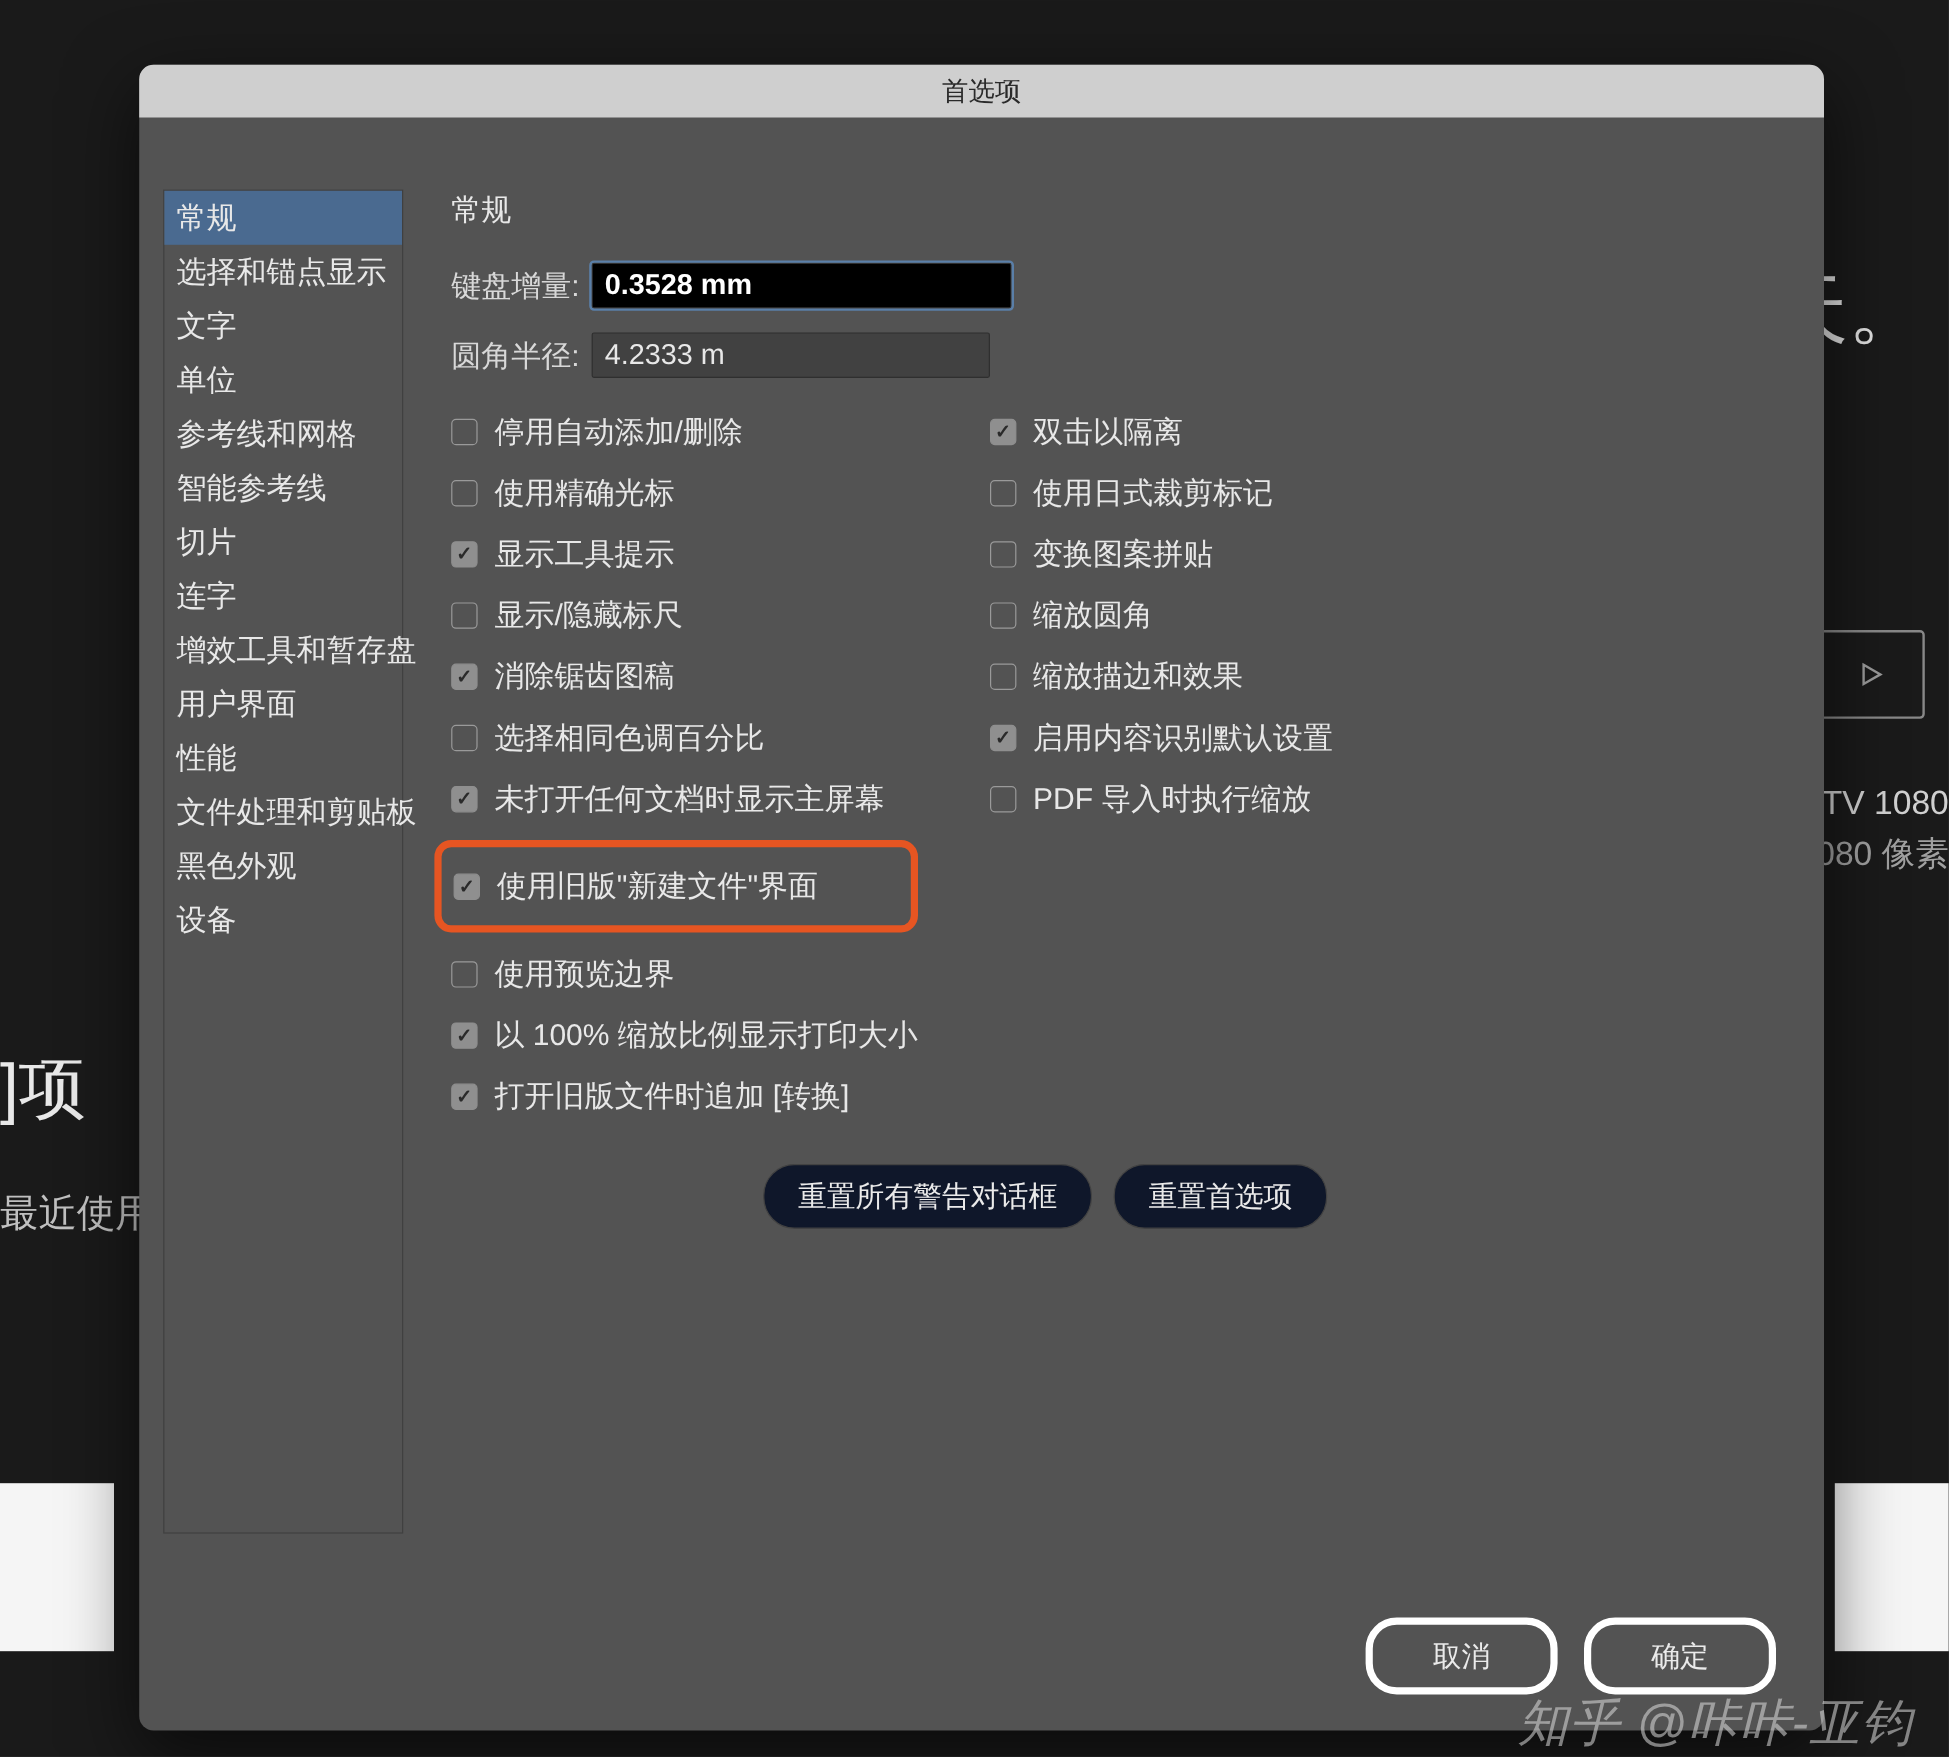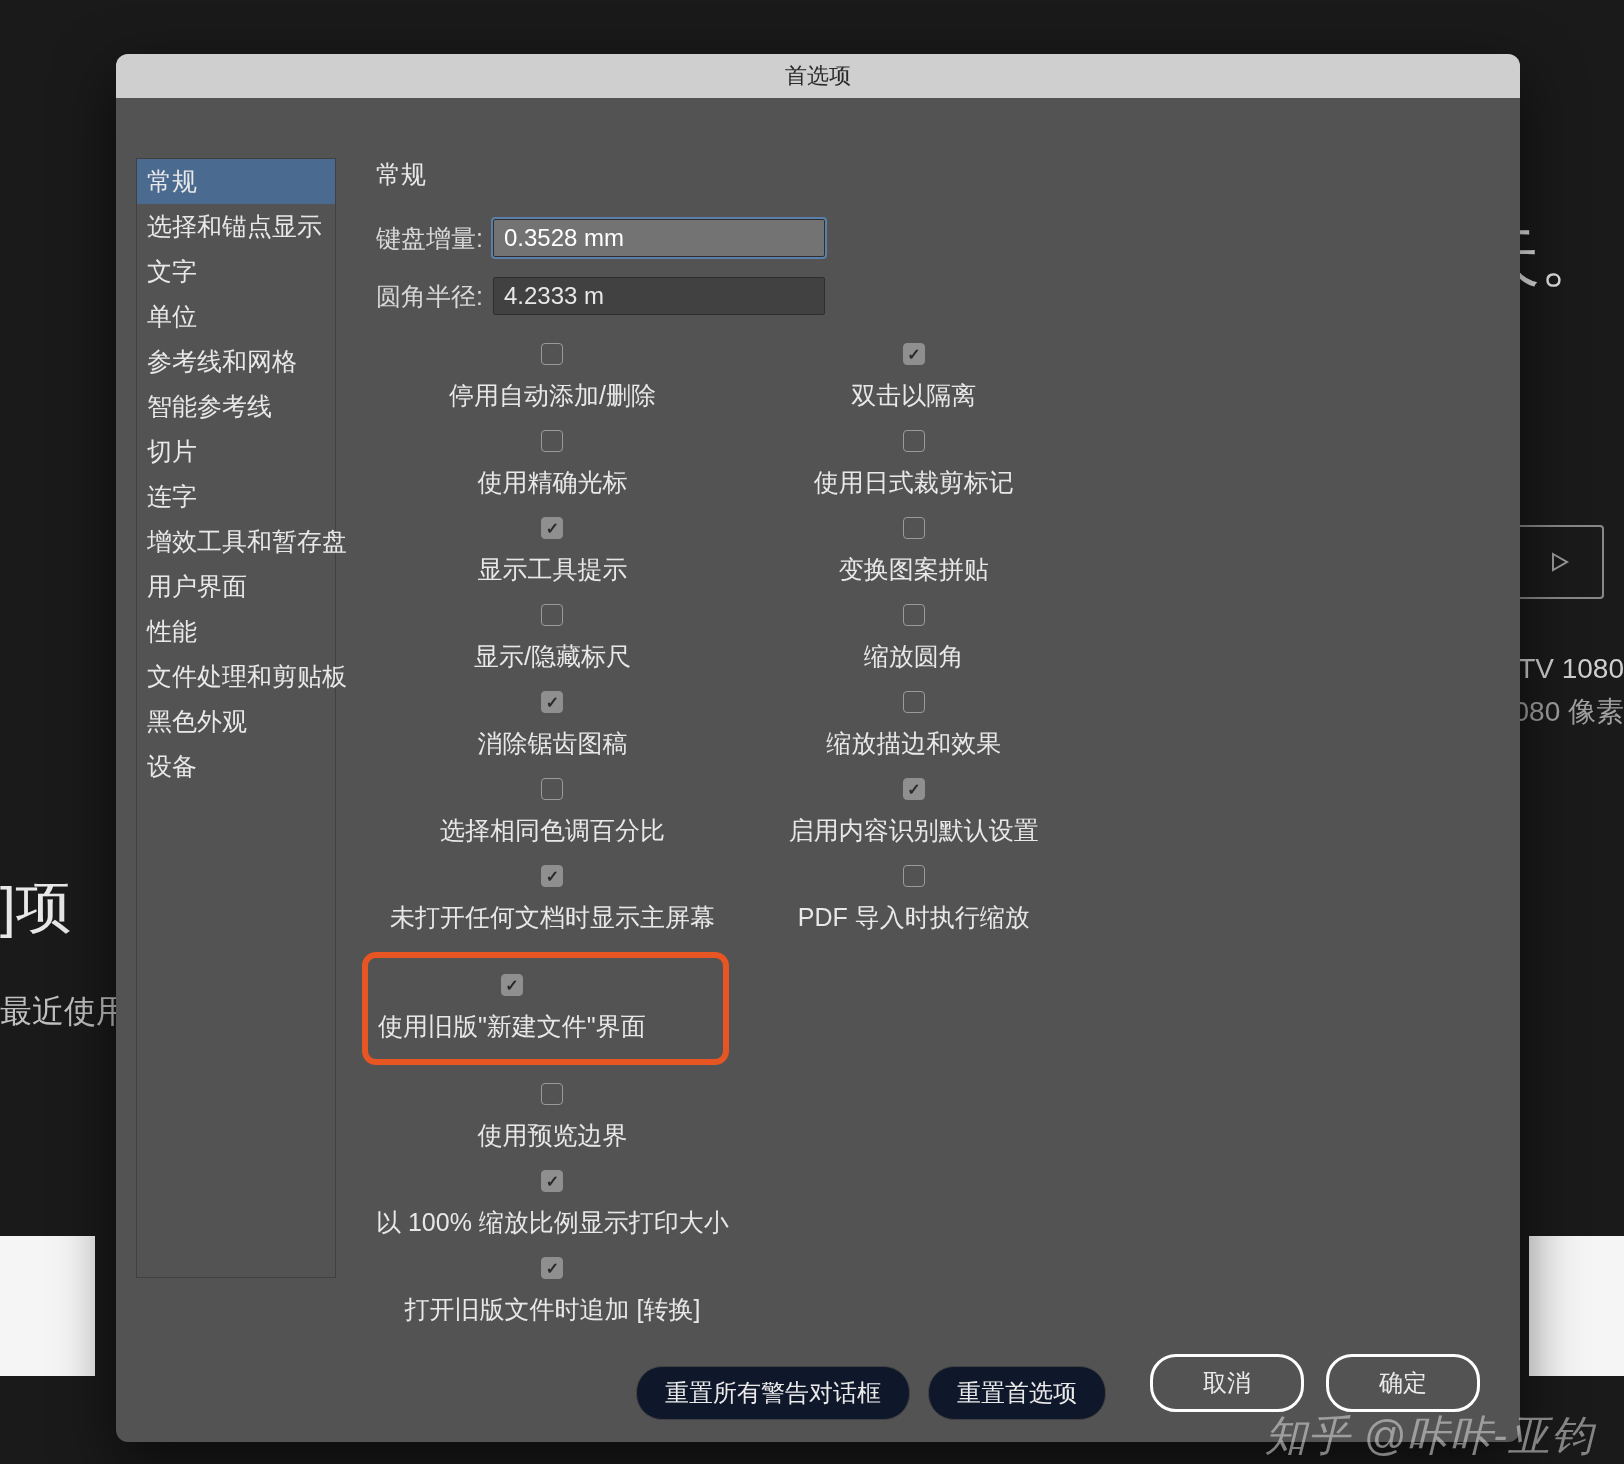--- a/index.html
+++ b/index.html
@@ -62,24 +62,24 @@
 .content { flex: 1; padding: 0 40px; }
 .section-title { font-size: 25px; color: #e8e8e8; margin-bottom: 28px; }
 .field-row { display: flex; align-items: center; margin-bottom: 20px; }
 .field-label { font-size: 25px; color: #d8d8d8; margin-right: 10px; }
 .field-input {
   background: #414141; border: 1px solid #2f2f2f;
   color: #e8e8e8; font-size: 24px;
   padding: 4px 10px; min-width: 140px;
   border-radius: 2px;
 }
-.field-input.hl { background: #737373; color: #fff; outline: 2px solid #5a7fa8; }
+.field-input.hl { background: #000000; color: #fff; outline: 2px solid #5a7fa8; font-weight: bold; }
 .checkbox-cols { display: flex; gap: 60px; margin-top: 28px; }
 .checkbox-col { display: flex; flex-direction: column; gap: 18px; }
-.checkbox-row { display: flex; align-items: center; gap: 14px; cursor: pointer; flex-direction: column; }
+.checkbox-row { display: flex; align-items: center; gap: 14px; cursor: pointer; }
 .checkbox {
   width: 22px; height: 22px; border-radius: 4px;
   border: 1.5px solid #9a9a9a; background: transparent;
   display: inline-flex; align-items: center; justify-content: center;
   flex-shrink: 0;
 }
 .checkbox.checked { background: #8f8f8f; border-color: #8f8f8f; }
 .checkbox.checked::after { content: "✓"; color: #2a2a2a; font-size: 16px; font-weight: bold; }
 .checkbox-label { font-size: 25px; color: #e8e8e8; white-space: nowrap; }
 .highlight-box {
@@ -96,21 +96,21 @@
   border-radius: 26px;
   padding: 10px 28px;
   font-size: 24px;
   color: #eaeaea;
   cursor: pointer;
 }
 .footer {
   position: absolute; bottom: 30px; right: 40px;
   display: flex; gap: 22px;
 }
-.footer .btn { padding: 10px 50px; background: transparent; border: 3px solid #ffffff; }
+.footer .btn { padding: 10px 50px; background: transparent; border: 6px solid #ffffff; }
 .watermark {
   position: absolute; bottom: 0; right: 30px;
   font-size: 42px; color: rgba(220,220,220,0.55);
   font-style: italic; letter-spacing: 1px;
 }
 </style>
 </head>
 <body>
 
 <div class="bg-text1">天。</div>

